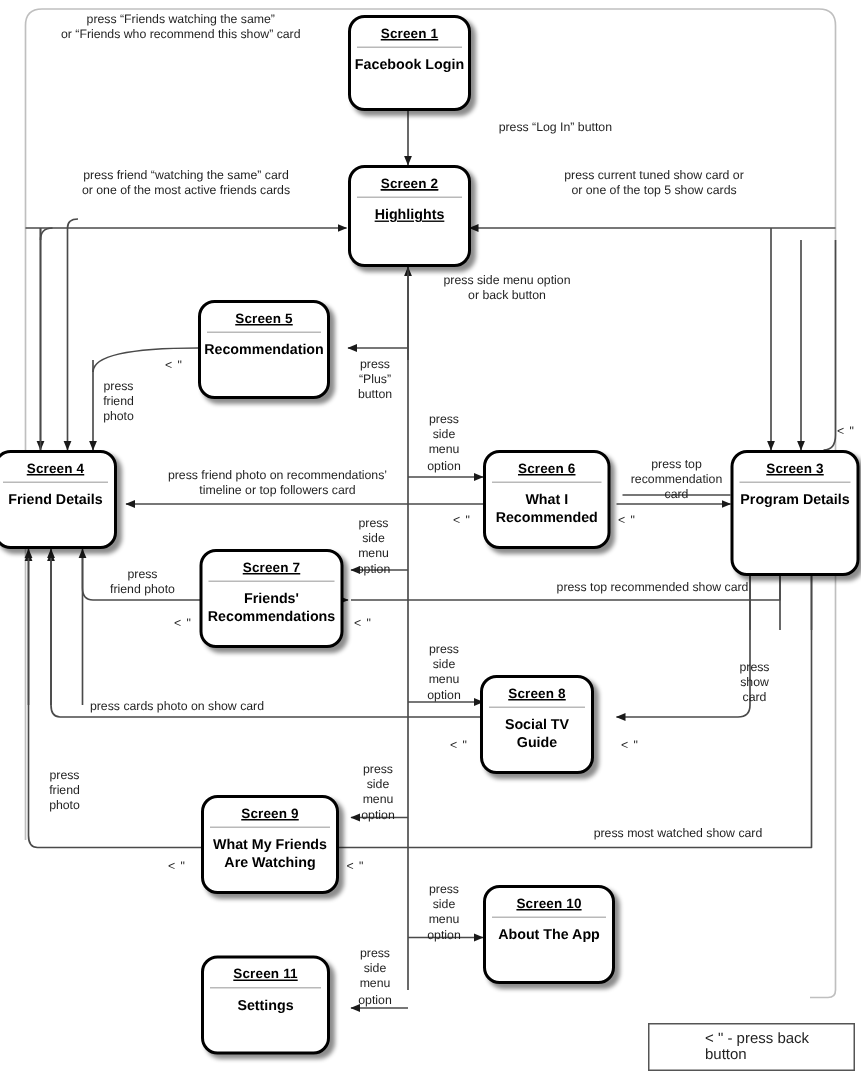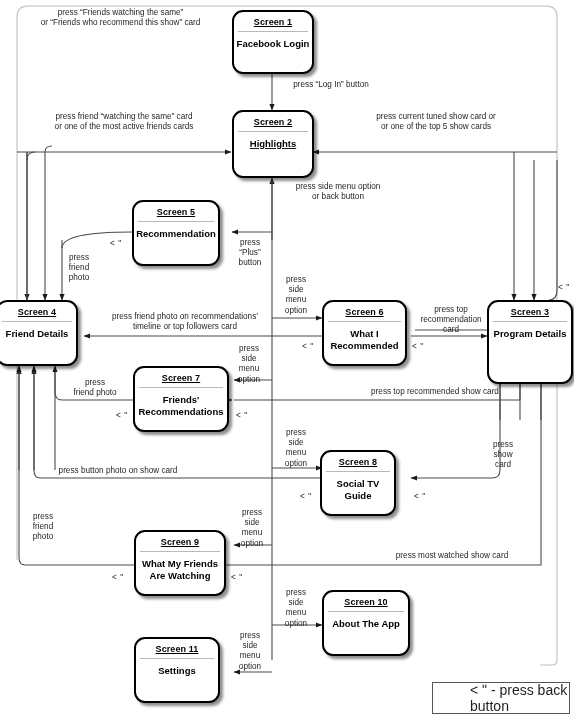--- a/index.html
+++ b/index.html
@@ -74,21 +74,21 @@
     letter-spacing: 0.6px;
   }
   .legend-box {
     position: absolute;
     box-sizing: border-box;
     border: 1px solid #555;
     background: #fff;
     display: flex;
     align-items: center;
     justify-content: center;
-    font-size: 14px;
+    font-size: 10px;
     color: #1f1f1f;
     z-index: 6;
     padding-left: 37px;
   }
 </style>
 </head>
 <body>
 
 <div id="canvas">
 
@@ -242,21 +242,21 @@
 
   <div class="screen-box" style="left:134px; top:637px; width:86px; height:66px;">
     <div class="screen-title">Screen 11</div>
     <div class="screen-divider"></div>
     <div class="screen-name">Settings</div>
   </div>
 
   <div class="edge-label" style="left:18px; top:8px; width:205px;">press “Friends watching the same”
 or “Friends who recommend this show” card</div>
 
-  <div class="edge-label" style="left:266px; top:80px; width:130px; text-align:center;">press “Log In” button</div>
+  <div class="edge-label" style="left:278px; top:80px; width:130px; text-align:right;">press “Log In” button</div>
 
   <div class="edge-label" style="left:22px; top:112px; width:204px;">press friend “watching the same” card
 or one of the most active friends cards</div>
 
   <div class="edge-label" style="left:336px; top:112px; width:200px;">press current tuned show card or
 or one of the top 5 show cards</div>
 
   <div class="edge-label" style="left:268px; top:182px; width:140px;">press side menu option
 or back button</div>
 
@@ -292,21 +292,21 @@
 
   <div class="edge-label" style="left:276px; top:428px; width:40px;">press
 side
 menu
 option</div>
 
   <div class="edge-label" style="left:482px; top:440px; width:42px;">press
 show
 card</div>
 
-  <div class="edge-label" style="left:42px; top:466px; width:152px;">press button photo on show card</div>
+  <div class="edge-label" style="left:42px; top:466px; width:152px;">press cards photo on show card</div>
 
   <div class="edge-label" style="left:232px; top:508px; width:40px;">press
 side
 menu
 option</div>
 
   <div class="edge-label" style="left:22px; top:512px; width:42px;">press
 friend
 photo</div>
 

